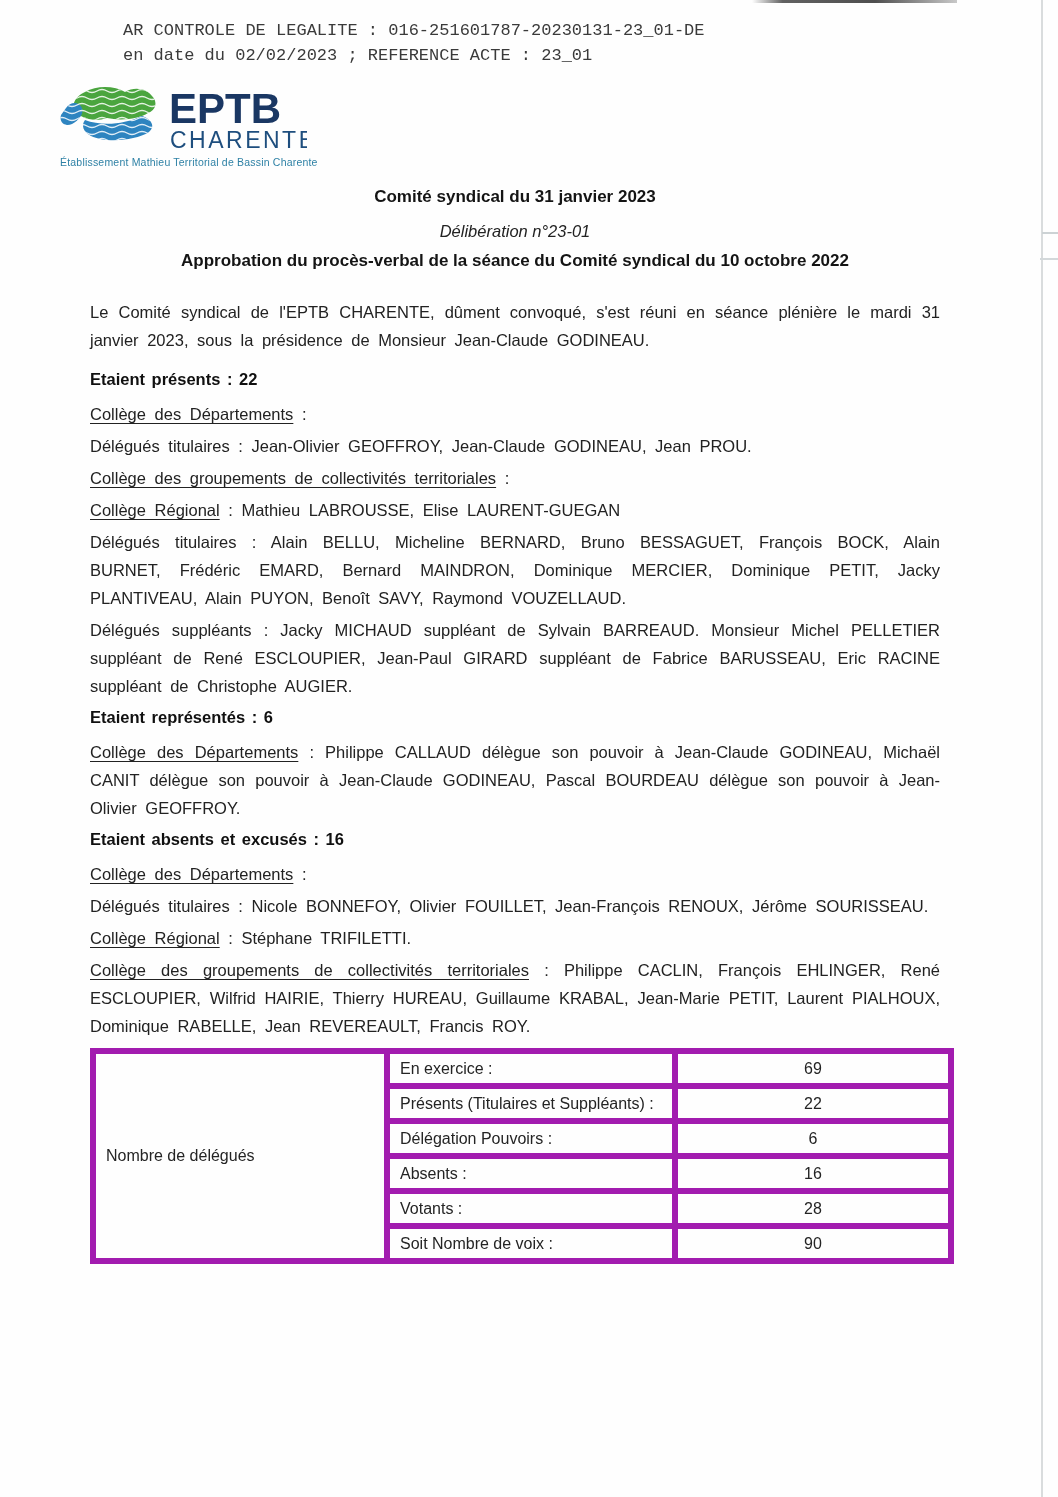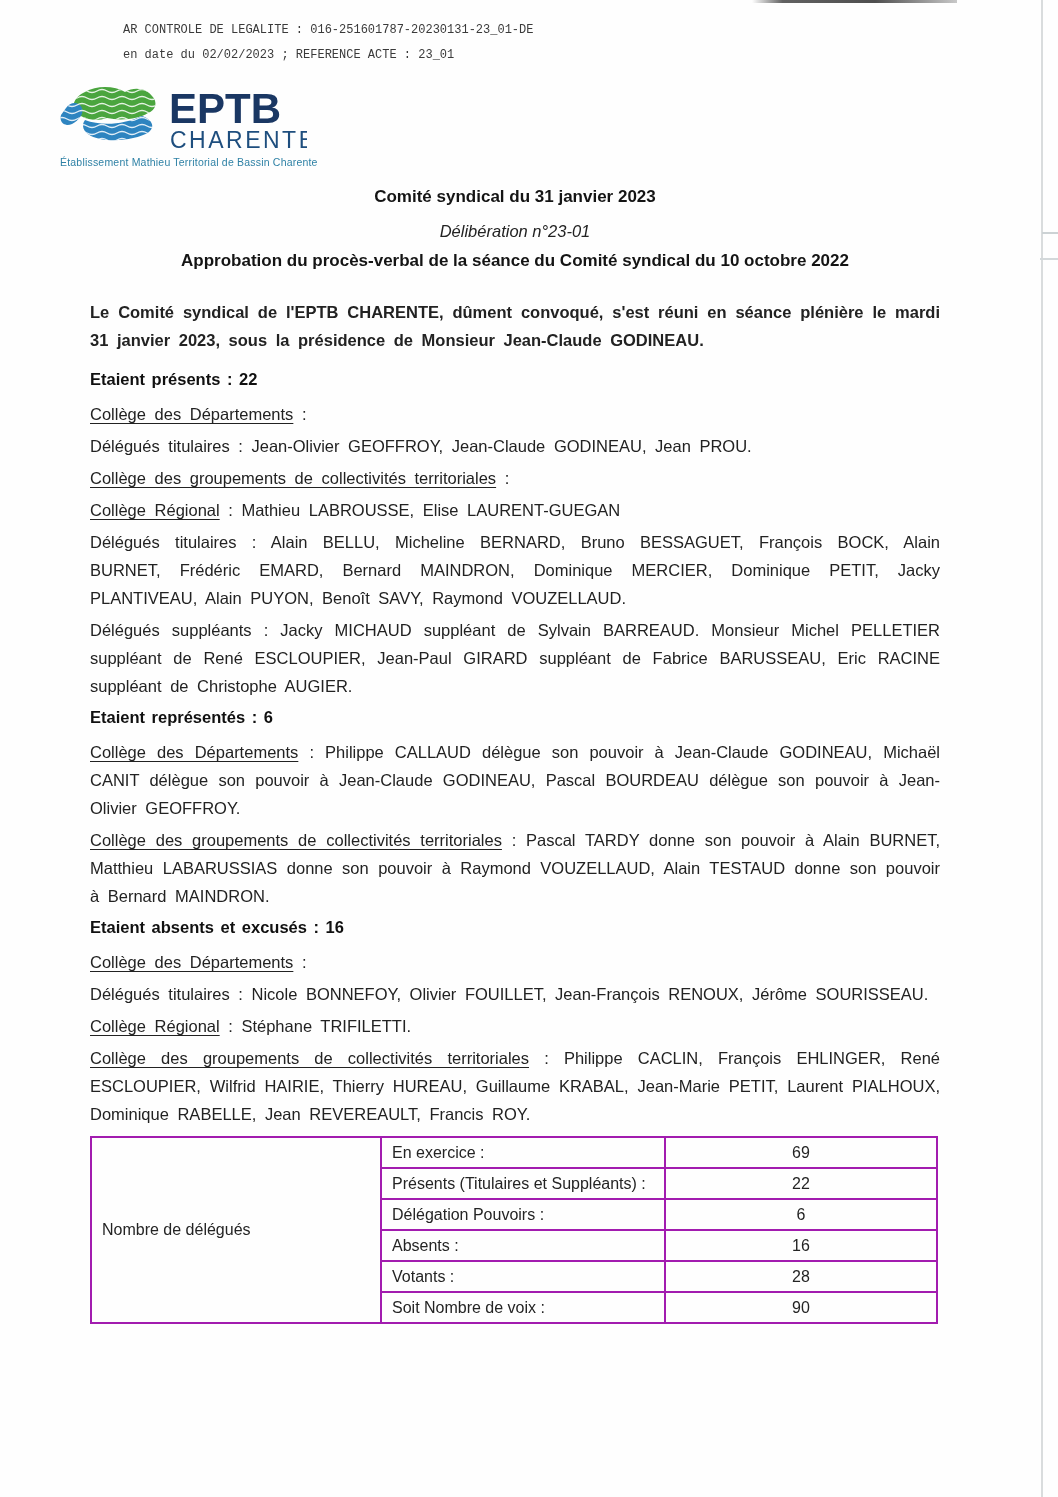--- a/index.html
+++ b/index.html
@@ -19,21 +19,21 @@
   .artifact-vline{
     position:absolute;left:1041px;top:0;width:2px;height:1497px;
     background:#d9dcdd;
   }
   .artifact-tick1{position:absolute;left:1042px;top:232px;width:16px;height:2px;background:#ccd2d4;}
   .artifact-tick2{position:absolute;left:1040px;top:258px;width:18px;height:2px;background:#d3d8da;}
 
   .ar-header{
     position:absolute;left:123px;top:18px;
     font-family:"Liberation Mono",monospace;
-    font-size:12px;line-height:25px;color:#3a3a3a;
+    font-size:17px;line-height:25px;color:#3a3a3a;
     white-space:nowrap;
   }
   .logo{position:absolute;left:57px;top:84px;width:250px;}
   .logo-tagline{
     position:absolute;left:60px;top:156px;width:245px;
     font-size:10.5px;color:#2e81a5;letter-spacing:.2px;white-space:nowrap;
   }
 
   .content{
     position:absolute;left:90px;top:186px;width:850px;
@@ -45,34 +45,34 @@
   .title2{
     text-align:center;font-style:italic;font-size:16.5px;line-height:22px;
     margin:12px 0 8px 0;color:#222;
   }
   .title3{margin-bottom:26px;}
 
   p.bp{
     font-size:16.5px;line-height:28px;margin:0 0 4px 0;
     text-align:justify;word-spacing:4px;color:#222;
   }
-  p.bp.intro{margin-bottom:14px;font-weight:bold;}
+  p.bp.intro{margin-bottom:14px;}
   .u{text-decoration:underline;text-underline-offset:3px;}
   .heading{
     font-size:16.5px;font-weight:bold;color:#101010;
     line-height:22px;margin:6px 0 10px 0;word-spacing:2px;
   }
 
   table.delegates{
     border-collapse:collapse;margin-top:8px;width:847px;
     table-layout:fixed;
   }
   table.delegates{border:2px solid #414141;}
   table.delegates td{
-    border:2px solid #a21caf;
+    border:6px solid #a21caf;
     font-size:16px;color:#242424;
     height:27px;padding:1px 10px;
     background:#fefefe;
   }
   td.rowhead{width:268px;padding-left:12px;}
   td.lbl{width:262px;padding-left:13px;}
   td.val{width:250px;text-align:center;}
 </style>
 </head>
 <body>
@@ -128,21 +128,20 @@
     <div class="heading">Etaient présents : 22</div>
     <p class="bp"><span class="u">Collège des Départements</span><span> :</span></p>
     <p class="bp"><span class="u"></span><span>Délégués titulaires : Jean-Olivier GEOFFROY, Jean-Claude GODINEAU, Jean PROU.</span></p>
     <p class="bp"><span class="u">Collège des groupements de collectivités territoriales</span><span> :</span></p>
     <p class="bp"><span class="u">Collège Régional</span><span> : Mathieu LABROUSSE, Elise LAURENT-GUEGAN</span></p>
     <p class="bp"><span class="u"></span><span>Délégués titulaires : Alain BELLU, Micheline BERNARD, Bruno BESSAGUET, François BOCK, Alain BURNET, Frédéric EMARD, Bernard MAINDRON, Dominique MERCIER, Dominique PETIT, Jacky PLANTIVEAU, Alain PUYON, Benoît SAVY, Raymond VOUZELLAUD.</span></p>
     <p class="bp"><span class="u"></span><span>Délégués suppléants : Jacky MICHAUD suppléant de Sylvain BARREAUD. Monsieur Michel PELLETIER suppléant de René ESCLOUPIER, Jean-Paul GIRARD suppléant de Fabrice BARUSSEAU, Eric RACINE suppléant de Christophe AUGIER.</span></p>
 
     <div class="heading">Etaient représentés : 6</div>
     <p class="bp"><span class="u">Collège des Départements</span><span> : Philippe CALLAUD délègue son pouvoir à Jean-Claude GODINEAU, Michaël CANIT délègue son pouvoir à Jean-Claude GODINEAU, Pascal BOURDEAU délègue son pouvoir à Jean-Olivier GEOFFROY.</span></p>
-    <p class="bp"><span class="u">Collège des groupements de collectivités territoriales</span><span> : Pascal TARDY donne son pouvoir à Alain BURNET, Matthieu LABARUSSIAS donne son pouvoir à Raymond VOUZELLAUD, Alain TESTAUD donne son pouvoir à Bernard MAINDRON.</span></p>
 
     <div class="heading">Etaient absents et excusés : 16</div>
     <p class="bp"><span class="u">Collège des Départements</span><span> :</span></p>
     <p class="bp"><span class="u"></span><span>Délégués titulaires : Nicole BONNEFOY, Olivier FOUILLET, Jean-François RENOUX, Jérôme SOURISSEAU.</span></p>
     <p class="bp"><span class="u">Collège Régional</span><span> : Stéphane TRIFILETTI.</span></p>
     <p class="bp"><span class="u">Collège des groupements de collectivités territoriales</span><span> : Philippe CACLIN, François EHLINGER, René ESCLOUPIER, Wilfrid HAIRIE, Thierry HUREAU, Guillaume KRABAL, Jean-Marie PETIT, Laurent PIALHOUX, Dominique RABELLE, Jean REVEREAULT, Francis ROY.</span></p>
 
     <table class="delegates">
       <tbody>
         <tr>

